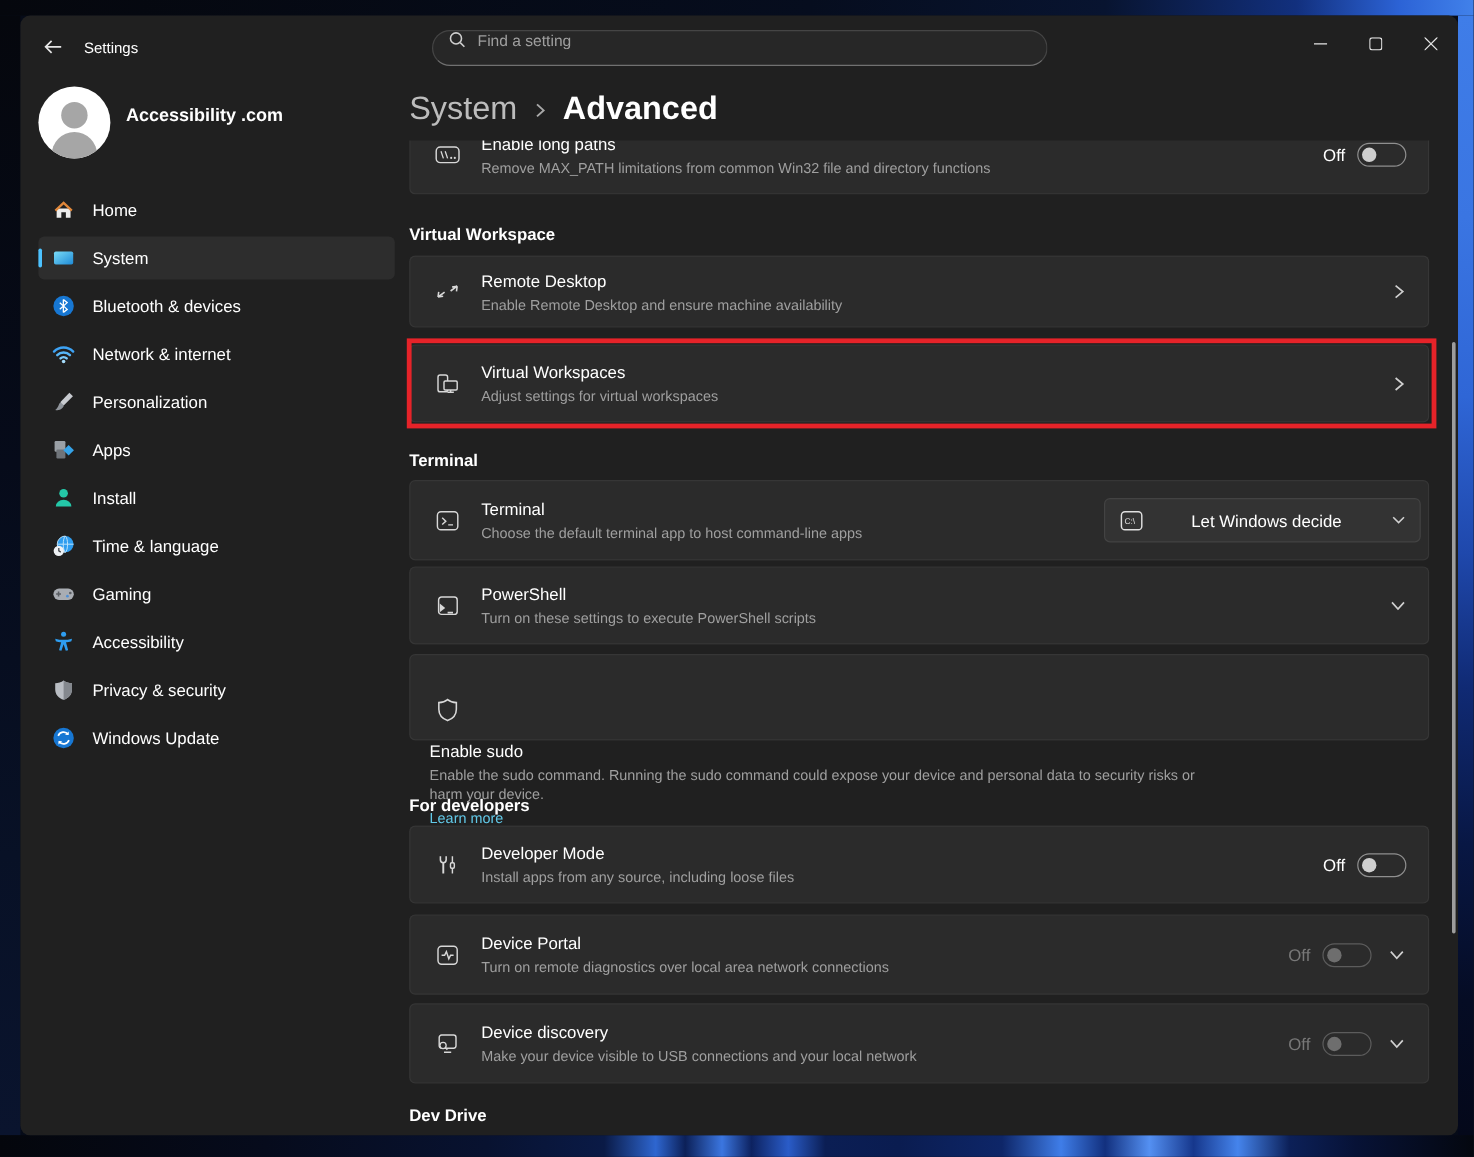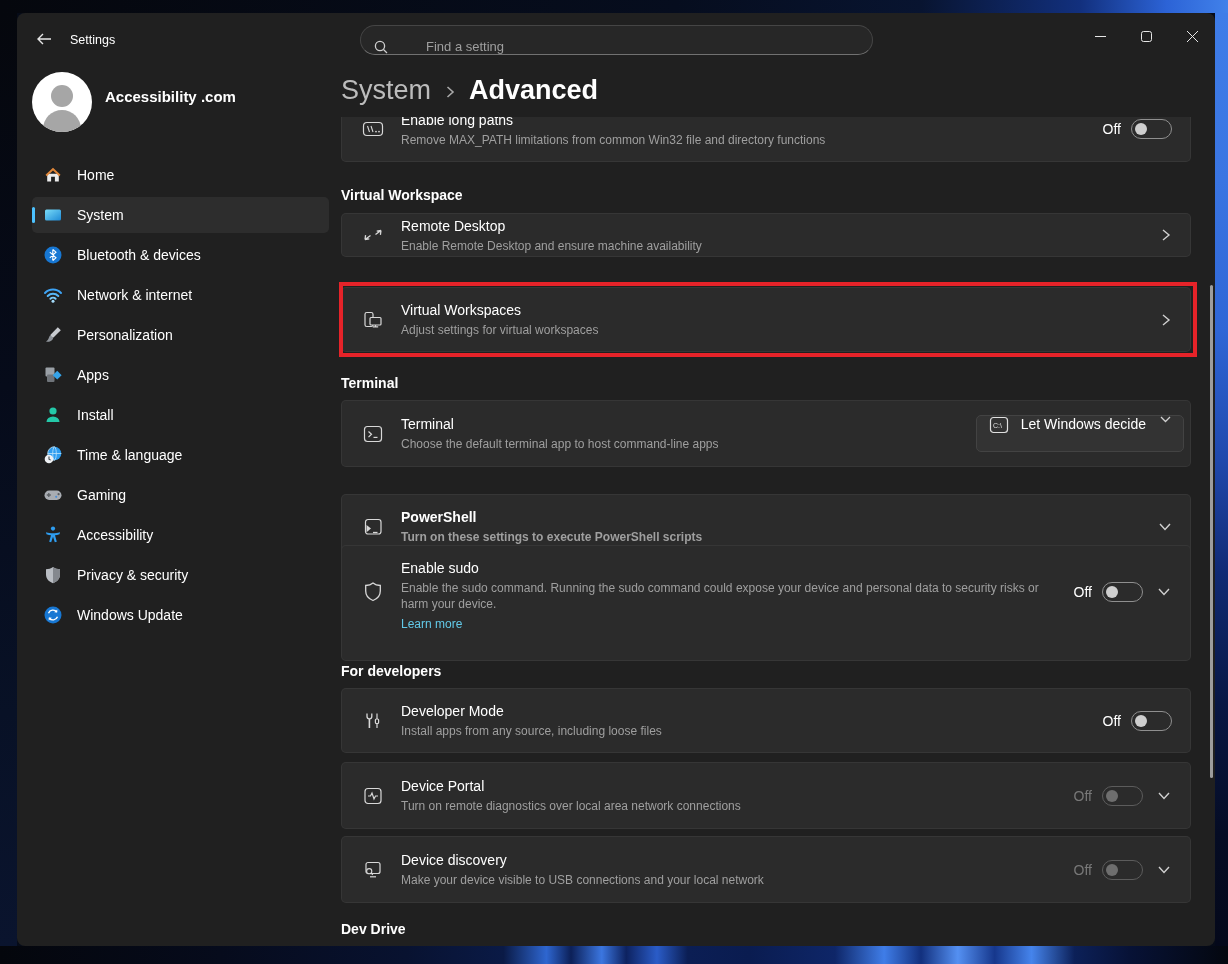--- a/index.html
+++ b/index.html
@@ -35,21 +35,21 @@
 .avatar .body { position:absolute; left:11px; top:38px; width:38px; height:24px; border-radius:50% 50% 0 0/80% 80% 0 0; background:#a6a6a6; }
 .profile-name { position:absolute; left:88px; top:75px; font-size:15px; font-weight:700; color:#fff; }
 
 .nav { position:absolute; left:15px; top:144px; width:297px; }
 .nav-item { position:relative; height:36px; margin-bottom:4px; border-radius:5px; display:flex; align-items:center; padding-left:11px; }
 .nav-item.selected { background:#2d2d2d; }
 .nav-item.selected::before { content:""; position:absolute; left:0px; top:10px; width:3px; height:16px; border-radius:2px; background:#4cc2ff; }
 .nav-icon { width:20px; height:20px; flex:0 0 20px; display:flex; align-items:center; justify-content:center; }
 .nav-label { margin-left:14px; font-size:14px; color:#fff; }
 
-.search-box { position:absolute; left:343px; top:12px; width:513px; height:30px; background:#272727; border:1px solid #454545; border-bottom-color:#717171; border-radius:16px; display:flex; align-items:flex-end; padding-left:13px;gap:28px; }
+.search-box { position:absolute; left:343px; top:12px; width:513px; height:30px; background:#272727; border:1px solid #454545; border-bottom-color:#717171; border-radius:16px; display:flex; align-items:flex-start; padding-left:13px; }
 .search-box input { background:transparent; border:none; outline:none; color:#e8e8e8; font-size:13px; font-family:"Liberation Sans",sans-serif; margin-left:10px; width:440px; }
 .search-box input::placeholder { color:#9f9f9f; }
 
 .breadcrumb { position:absolute; left:324px; top:62px; display:flex; align-items:center; }
 .bc-root { font-size:27px; font-weight:500; color:#bcbcbc; }
 .bc-sep { margin:3px 14px 0 14px; }
 .bc-current { font-size:27px; font-weight:700; color:#ffffff; }
 
 .card { position:absolute; left:324px; width:850px; background:#2b2b2b; border:1px solid rgba(255,255,255,0.055); border-radius:5px; display:flex; align-items:center; }
 .card-icon { margin-left:19px; width:24px; height:24px; flex:0 0 24px; display:flex; align-items:center; justify-content:center; }
@@ -58,21 +58,21 @@
 .card-sub { font-size:12px; color:#9f9f9f; line-height:16px; margin-top:2px; }
 .card-right { margin-left:auto; display:flex; align-items:center; }
 .off-label { font-size:14px; color:#ffffff; }
 .off-label.dim { color:#787878; }
 .toggle { width:41px; height:20px; border-radius:10px; border:1px solid #8f8f8f; position:relative; margin-left:10px; }
 .toggle .knob { position:absolute; left:3px; top:3px; width:12px; height:12px; border-radius:50%; background:#cfcfcf; }
 .toggle.dim { border-color:#5c5c5c; }
 .toggle.dim .knob { background:#6e6e6e; }
 .section-label { position:absolute; left:324px; font-size:14px; font-weight:700; color:#ffffff; }
 .link { font-size:12px; color:#62c9e8; margin-top:5px; }
-.dropdown { display:flex; align-items:flex-start; height:37px; background:#333333; border:1px solid #434343; border-radius:5px; padding:0 12px 0 12px; }
+.dropdown { display:flex; align-items:center; height:37px; background:#333333; border:1px solid #434343; border-radius:5px; padding:0 12px 0 12px;gap:28px; }
 .dropdown-label { font-size:14px; color:#fff; margin:0 14px 0 12px; }
 .clip1 { position:absolute; left:324px; top:104px; width:951px; height:45px; overflow:hidden; }
 .clip1 .card { position:absolute; top:-21px; left:0; }
 .red-box { position:absolute; left:322px; top:269px; width:858px; height:75px; border:4px solid #e62329; z-index:5; }
 .scroll-thumb { position:absolute; left:1193px; top:272px; width:3px; height:493px; background:#9d9d9d; border-radius:2px; }
 svg { display:block; }
 </style>
 </head>
 <body>
 
@@ -272,21 +272,21 @@
         <span class="off-label">Off</span>
         <span class="toggle">
             <span class="knob"></span>
           </span>
       </span>
     </div>
   </div>
 
   <div class="section-label" style="top:174px;">Virtual Workspace</div>
 
-  <div class="card" style="top:200px; height:44px;">
+  <div class="card" style="top:200px; height:60px;">
     <span class="card-icon">
         <svg width="24" height="24" viewBox="0 0 24 24">
           <path d="M4 16.5 L9.5 12.5 M4 16.5 l4.3 -0.6 M4 16.5 l0.6 -4.3" stroke="#d8d8d8" stroke-width="1.3" fill="none"></path>
           <path d="M20 7.5 L14.5 11.5 M20 7.5 l-4.3 0.6 M20 7.5 l-0.6 4.3" stroke="#d8d8d8" stroke-width="1.3" fill="none"></path>
         </svg>
       </span>
     <span class="card-text">
       <div class="card-title">Remote Desktop</div>
       <div class="card-sub">Enable Remote Desktop and ensure machine availability</div>
     </span>
@@ -338,40 +338,40 @@
             <text x="4" y="12" font-size="7" fill="#e0e0e0" font-family="Liberation Sans">C:\</text>
           </svg>
         <span class="dropdown-label">Let Windows decide</span>
         <svg width="11" height="7" viewBox="0 0 11 7">
             <path d="M1 1 L5.5 5.5 L10 1" stroke="#d0d0d0" stroke-width="1.3" fill="none"></path>
           </svg>
       </div>
     </span>
   </div>
 
-  <div class="card" style="top:481px; height:65px;font-weight:bold;">
+  <div class="card" style="top:459px; height:65px;">
     <span class="card-icon">
         <svg width="24" height="24" viewBox="0 0 24 24">
           <path d="M7 4.5 h10.5 a2.5 2.5 0 0 1 2.5 2.5 v9.5 a2.5 2.5 0 0 1 -2.5 2.5 h-10.5 a2.5 2.5 0 0 1 -2.5 -2.5 v-9.5 a2.5 2.5 0 0 1 2.5 -2.5 z" stroke="#d8d8d8" stroke-width="1.2" fill="none"></path>
           <path d="M5.5 10 l4.5 3.6 -4.5 3.6 z" fill="#d8d8d8"></path>
           <path d="M12 17.5 h4.5" stroke="#d8d8d8" stroke-width="1.3"></path>
         </svg>
       </span>
     <span class="card-text">
       <div class="card-title">PowerShell</div>
       <div class="card-sub">Turn on these settings to execute PowerShell scripts</div>
     </span>
     <span class="card-right" style="margin-right:18px;">
       <svg width="14" height="12" viewBox="0 0 14 12">
           <path d="M2 3 L7 8.5 L12 3" stroke="#d0d0d0" stroke-width="1.4" fill="none"></path>
         </svg>
     </span>
   </div>
 
-  <div class="card" style="top:532px; height:116px; align-items:flex-start;">
+  <div class="card" style="top:532px; height:72px; align-items:flex-start;flex-direction:column;">
     <span class="card-icon" style="margin-top:34px;">
         <svg width="24" height="24" viewBox="0 0 24 24">
           <path d="M12 3 C14 4.7 16.7 5.4 19.3 5.5 V11 C19.3 15.6 16.2 18.9 12 20.5 C7.8 18.9 4.7 15.6 4.7 11 V5.5 C7.3 5.4 10 4.7 12 3 Z" stroke="#d8d8d8" stroke-width="1.3" fill="none"></path>
         </svg>
       </span>
     <span class="card-text" style="margin-top:13px; max-width:658px;">
       <div class="card-title">Enable sudo</div>
       <div class="card-sub">Enable the sudo command. Running the sudo command could expose your device and personal data to security risks or harm your device.</div>
       <div class="link">Learn more</div>
     </span>

